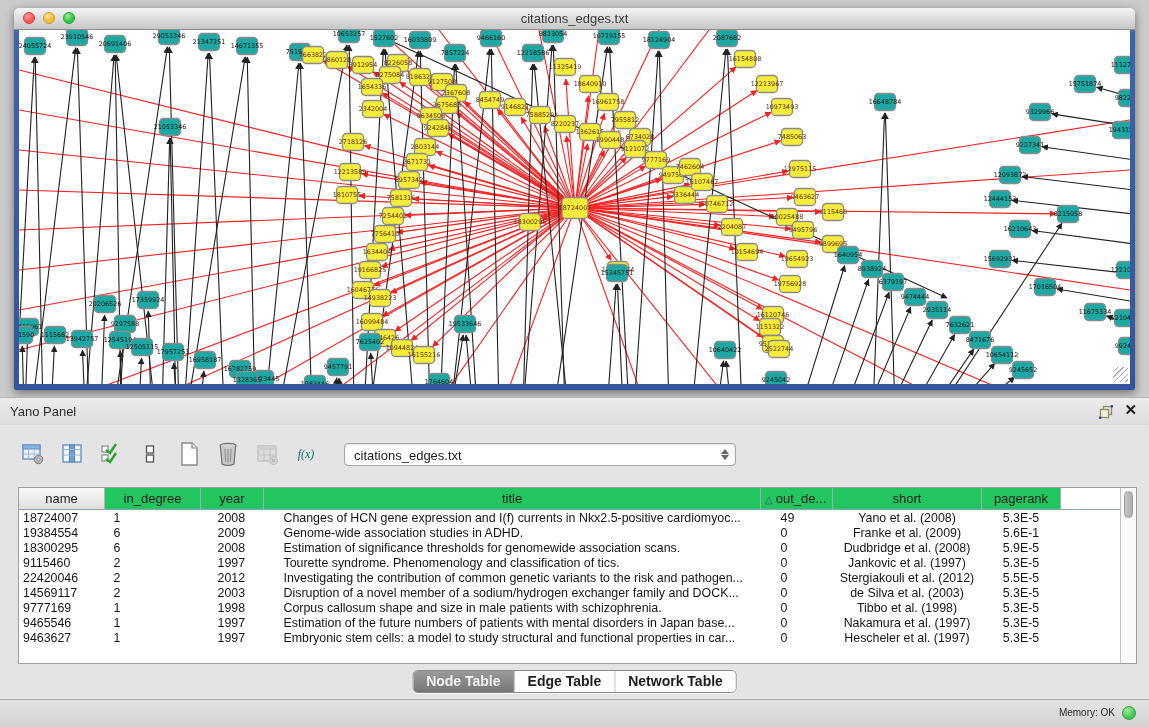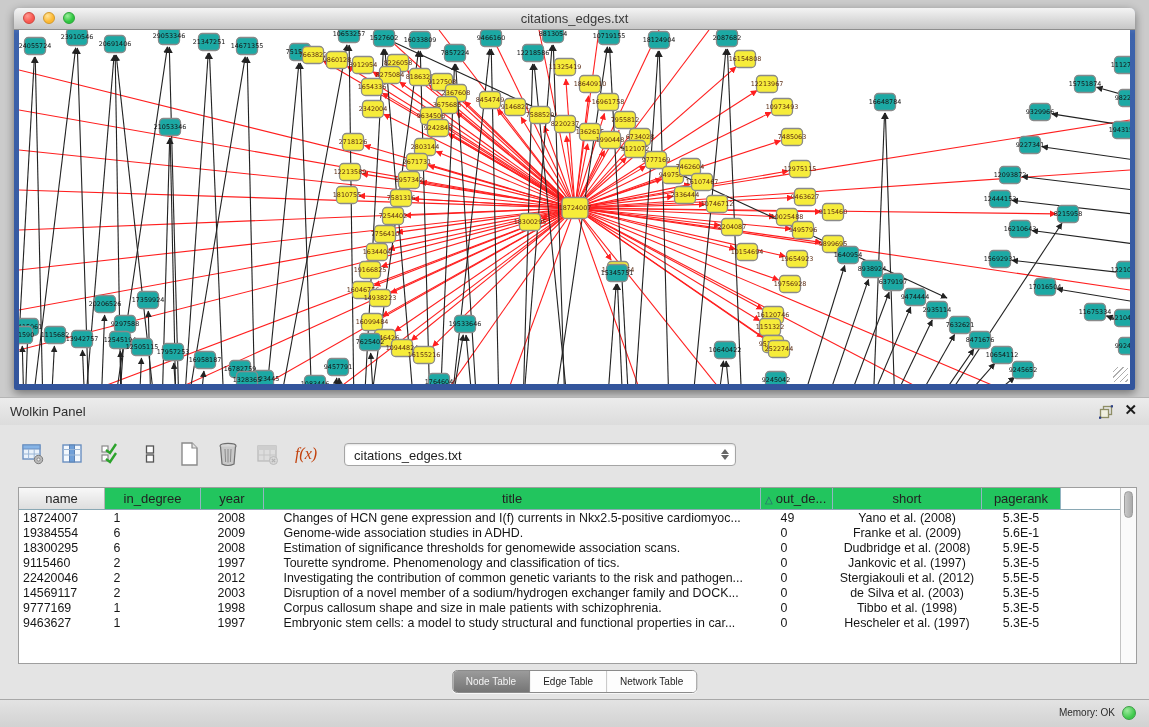--- a/index.html
+++ b/index.html
@@ -100,22 +100,22 @@
     position:absolute;left:2.5px;top:3px;width:9px;height:27px;border-radius:5px;
     background:linear-gradient(90deg,#c9c9c9,#ababab);border:1px solid #9c9c9c;box-sizing:border-box;
   }
   
   .tabbar{
     position:absolute;left:50%;transform:translateX(-50%);bottom:7px;height:21px;
     display:flex;border:1px solid #8b8b8b;border-radius:5px;overflow:hidden;background:#fff;
     box-shadow:0 1px 0 rgba(255,255,255,.7);
   }
   .tabseg{
-    padding:0 13px;line-height:21px;font-size:10px;color:#1e1e1e;background:#fdfdfd;
-    border-right:1px solid #b9b9b9;cursor:default;
+    padding:0 13px;line-height:21px;font-size:14px;color:#1e1e1e;background:#fdfdfd;
+    border-right:1px solid #b9b9b9;cursor:default;font-weight:bold;
   }
   .tabseg:last-child{border-right:none;}
   .tabseg.active{background:linear-gradient(#9b9b9b,#757575);color:#f3f3f3;border-right:1px solid #6e6e6e;}
   
   .statusbar{
     position:absolute;left:0;right:0;bottom:0;height:27px;
     background:linear-gradient(#e3e3e3,#d2d2d2);border-top:1px solid #a8a8a8;
   }
   .mem{position:absolute;right:34px;top:0;line-height:26px;font-size:10px;color:#2c2c2c;}
   .memdot{
@@ -600,21 +600,21 @@
         <rect x="409.5" y="343.5" width="21" height="17" rx="4" fill="#1ca9a4" stroke="#8a8a8a" stroke-width="1.3"></rect>
         <text x="420" y="354.3" text-anchor="middle" font-size="6.4" font-family="&quot;DejaVu Sans&quot;,sans-serif" fill="#141414">1764604</text>
         <rect x="435.5" y="285.5" width="21" height="17" rx="4" fill="#1ca9a4" stroke="#8a8a8a" stroke-width="1.3"></rect>
         <text x="446" y="296.3" text-anchor="middle" font-size="6.4" font-family="&quot;DejaVu Sans&quot;,sans-serif" fill="#141414">19533646</text>
       </svg>
     <div class="resize-grip"></div>
   </div>
 </div>
 
 <div class="tp-bar">
-  <span class="tp-title">Wolkin Panel</span>
+  <span class="tp-title">Yano Panel</span>
   <svg class="tp-float" viewBox="0 0 14 14">
     <rect x="4.5" y="1.5" width="8" height="8" fill="none" stroke="#8e8e66" stroke-width="1.3"></rect>
     <rect x="1.5" y="4.5" width="8" height="8" fill="#efefe0" stroke="#8e8e66" stroke-width="1.3"></rect>
     <rect x="0" y="0" width="3" height="3" fill="#25337d" opacity="0"></rect>
     <rect x="11.8" y="0.2" width="2.2" height="2.2" fill="#2c3f86"></rect>
     <rect x="0" y="11.6" width="2.2" height="2.2" fill="#2c3f86"></rect>
   </svg>
   <span class="tp-close">✕</span>
 </div>
 
@@ -672,21 +672,21 @@
       <svg width="24" height="24" viewBox="0 0 24 24" opacity="0.55">
         <rect x="3" y="4" width="18" height="15" fill="#d9d9d9" stroke="#9a9a9a" stroke-width="1.3"></rect>
         <rect x="3" y="4" width="18" height="4" fill="#bdbdbd"></rect>
         <line x1="9" y1="8" x2="9" y2="19" stroke="#adadad" stroke-width="1"></line>
         <line x1="15" y1="8" x2="15" y2="19" stroke="#adadad" stroke-width="1"></line>
         <line x1="3" y1="13" x2="21" y2="13" stroke="#adadad" stroke-width="1"></line>
         <circle cx="18.5" cy="18.5" r="4" fill="#cfcfcf" stroke="#9a9a9a"></circle>
         <path d="M16.8 16.8 L20.2 20.2 M20.2 16.8 L16.8 20.2" stroke="#8a8a8a" stroke-width="1.2"></path>
       </svg>
     </span>
-    <span class="tb-icon" style="font-family:'Liberation Serif',serif;font-style:italic;font-size:16px;color:#c2410c;">f(x)</span>
+    <span class="tb-icon" style="font-family:'Liberation Serif',serif;font-style:italic;font-size:12px;color:#0f766e;">f(x)</span>
     <div class="combo">
       <span>citations_edges.txt</span>
       <span class="combo-arrows">
           <i class="up"></i>
           <i class="dn"></i>
         </span>
     </div>
   </div>
 
   <div class="tablewrap">
@@ -765,20 +765,30 @@
               <td class="c-pr">5.3E-5</td>
               <td></td>
             </tr>
             <tr>
               <td class="c-name">9777169</td>
               <td class="c-in">1</td>
               <td class="c-year">1998</td>
               <td class="c-title">Corpus callosum shape and size in male patients with schizophrenia.</td>
               <td class="c-out">0</td>
               <td class="c-short">Tibbo et al. (1998)</td>
+              <td class="c-pr">5.3E-5</td>
+              <td></td>
+            </tr>
+            <tr>
+              <td class="c-name">9465546</td>
+              <td class="c-in">1</td>
+              <td class="c-year">1997</td>
+              <td class="c-title">Estimation of the future numbers of patients with mental disorders in Japan base...</td>
+              <td class="c-out">0</td>
+              <td class="c-short">Nakamura et al. (1997)</td>
               <td class="c-pr">5.3E-5</td>
               <td></td>
             </tr>
             <tr>
               <td class="c-name">9463627</td>
               <td class="c-in">1</td>
               <td class="c-year">1997</td>
               <td class="c-title">Embryonic stem cells: a model to study structural and functional properties in car...</td>
               <td class="c-out">0</td>
               <td class="c-short">Hescheler et al. (1997)</td>

